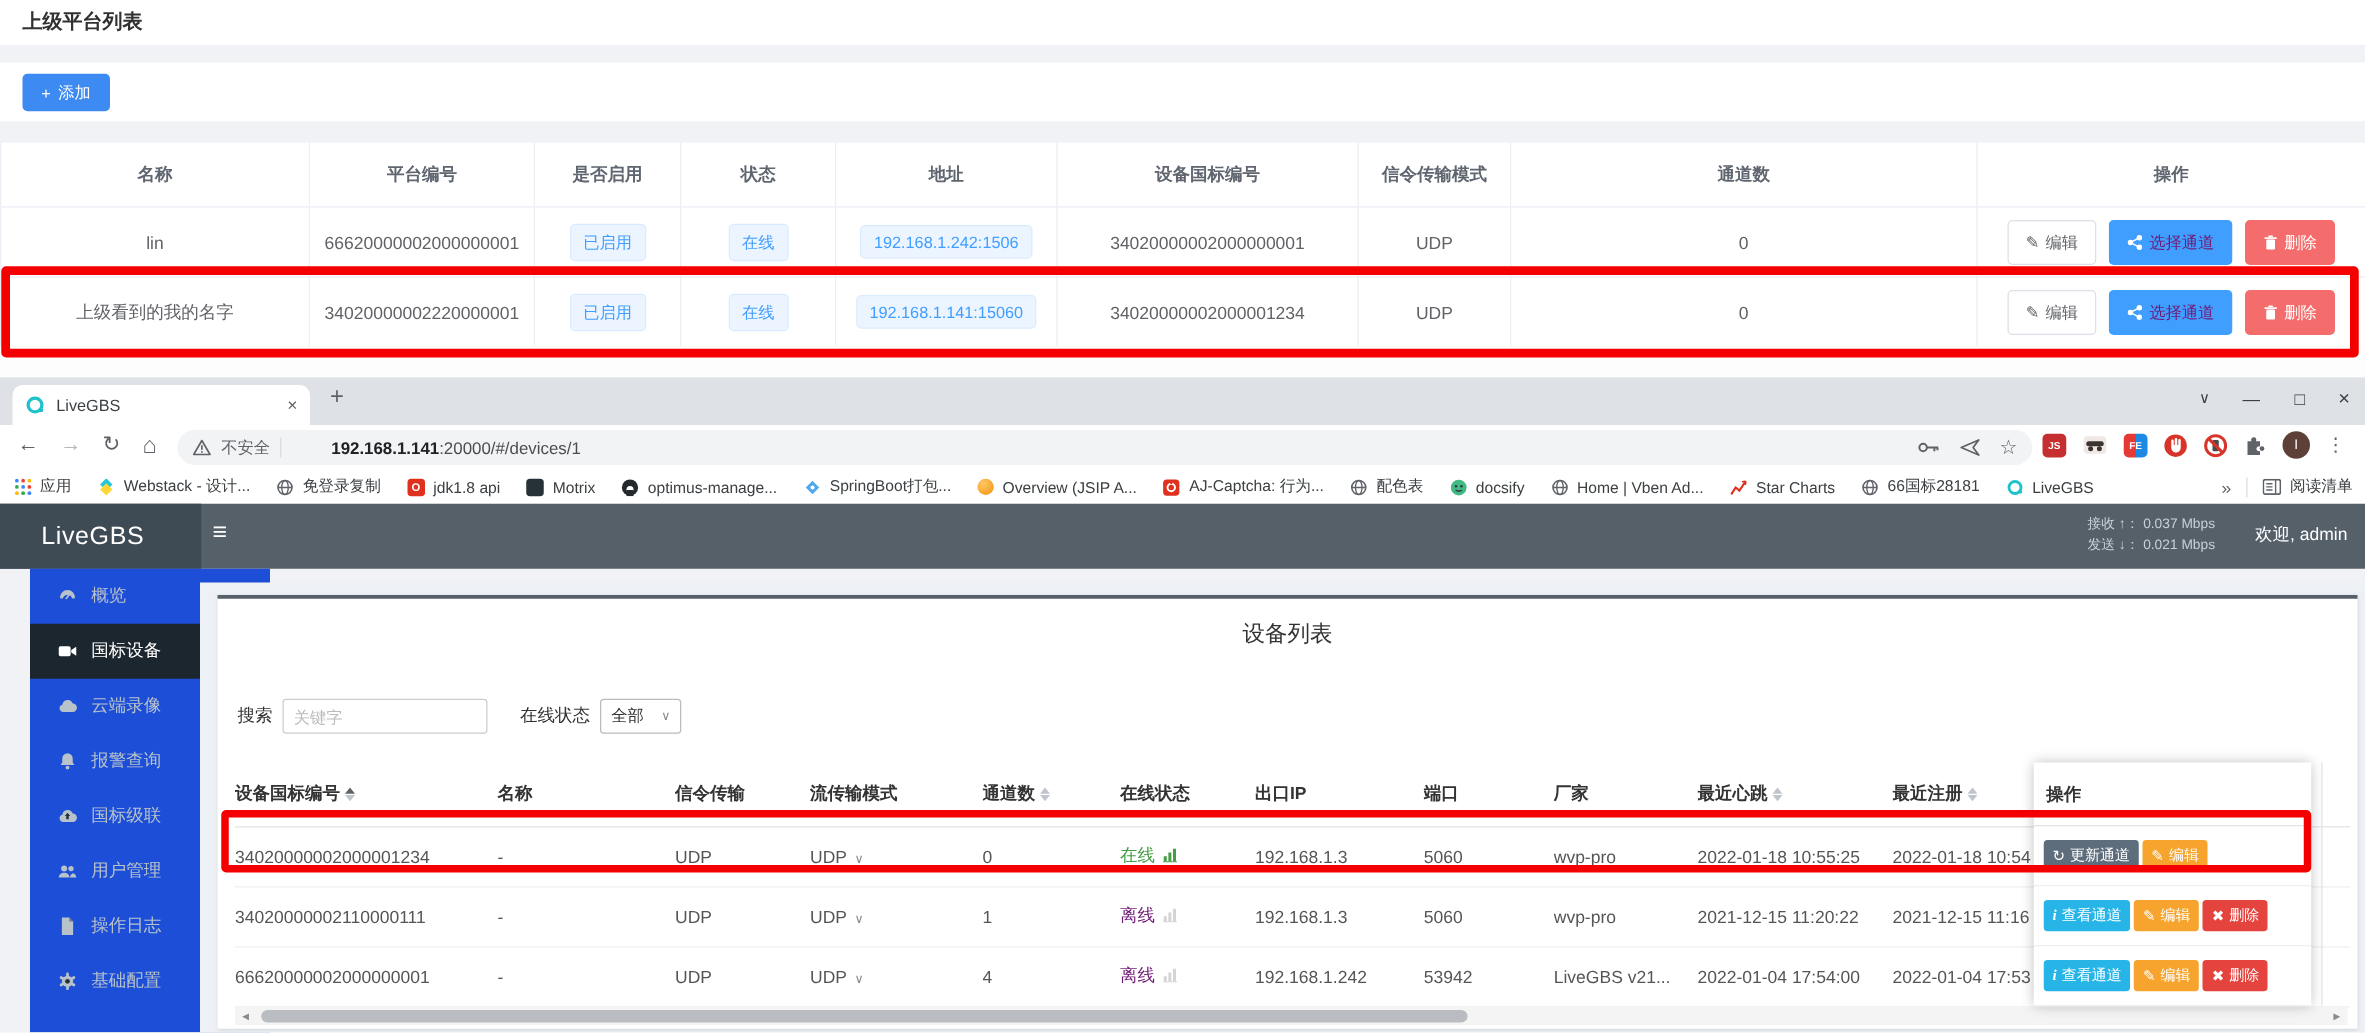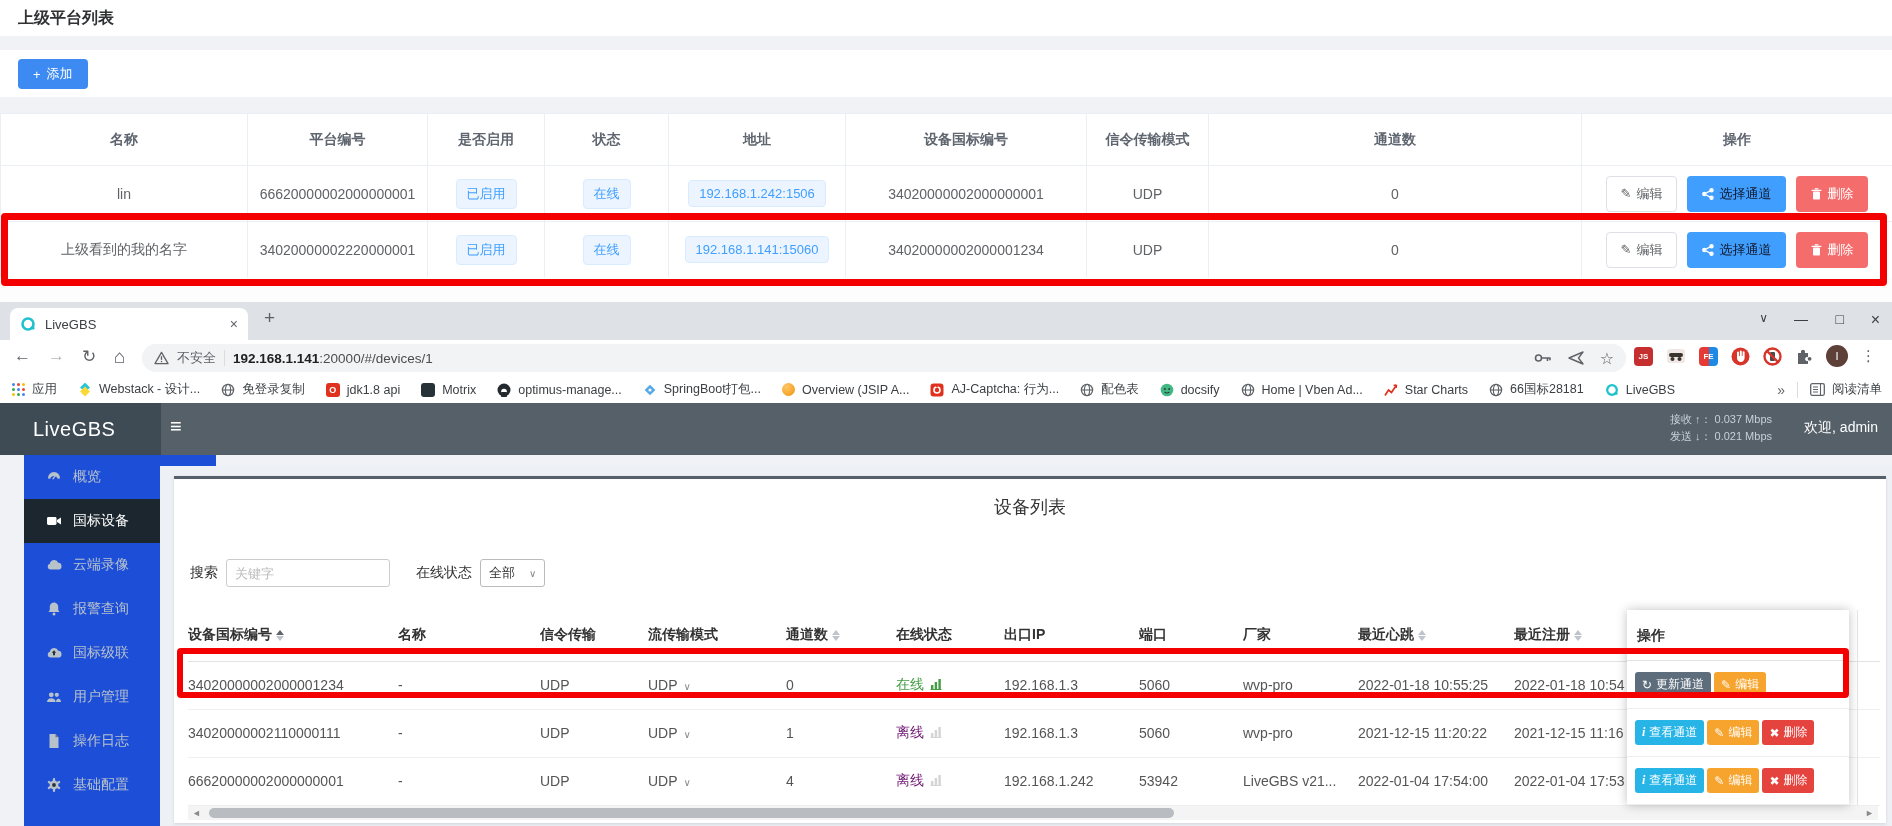--- a/index.html
+++ b/index.html
@@ -16,41 +16,41 @@
   .btn-add { position:absolute; left:18px; top:9px; height:30px; padding:0 15px; background:#3d8af2; color:#fff;
              border:none; border-radius:4px; font-size:13px; display:inline-flex; align-items:center; gap:6px; cursor:pointer; }
   .ptable-wrap { left:0; top:113px; width:1892px; background:#fff; }
   table.ptable { width:1892px; border-collapse:collapse; table-layout:fixed; border:1px solid #ebeef5; }
   table.ptable th { height:52px; font-size:14px; font-weight:600; color:#5f6670; border-right:1px solid #ebeef5; border-bottom:1px solid #ebeef5; text-align:center; background:#fff; }
   table.ptable td { height:56px; font-size:14px; color:#606266; border-right:1px solid #ebeef5; border-bottom:1px solid #ebeef5; text-align:center; background:#fff; }
   .badge { display:inline-block; padding:5px 10px; font-size:13px; color:#409eff; background:#ecf5ff; border:1px solid #d9ecff; border-radius:4px; white-space:nowrap; }
   .pbtns { display:flex; justify-content:center; align-items:center; gap:10px; }
   .pbtn { display:inline-flex; align-items:center; gap:5px; padding:8px 14px; border-radius:4px; font-size:13px; cursor:pointer; border:1px solid transparent; white-space:nowrap; }
   .pbtn-edit { background:#fff; border-color:#dcdfe6; color:#606266; }
-  .pbtn-select { background:#409eff; color:#0f172a; }
+  .pbtn-select { background:#409eff; color:#701a75; }
   .pbtn-del { background:#f56c6c; color:#fff; }
   .below-table { left:0; top:277px; width:1892px; height:25px; background:#fdfdfd; }
 
   
   .hl { border:7px solid #f50000; border-radius:4px; z-index:40; pointer-events:none; }
   .hl1 { left:1px; top:213px; width:1886px; height:73px; }
   .hl2 { left:177px; top:648px; width:1672px; height:50px; border-width:6px; z-index:60; }
 
   
   .tabstrip { left:0; top:302px; width:1892px; height:38px; background:#dee1e6; }
   .tab { position:absolute; left:10px; top:6px; width:238px; height:32px; background:#fff; border-radius:8px 8px 0 0;
          display:flex; align-items:center; padding:0 10px; gap:9px; font-size:13px; color:#3c4043; }
   .tab-close { margin-left:auto; color:#5f6368; font-size:14px; cursor:pointer; }
   .newtab { position:absolute; left:264px; top:5px; font-size:19px; color:#5f6368; cursor:pointer; }
   .winctl { position:absolute; top:9px; color:#3c4043; font-size:14px; cursor:pointer; }
   .toolbar { left:0; top:340px; width:1892px; height:36px; background:#fff; }
   .navic { position:absolute; top:6px; font-size:17px; color:#5f6368; cursor:pointer; }
   .omnibox { position:absolute; left:142px; top:4px; width:1484px; height:28px; background:#f1f3f4; border-radius:14px;
              display:flex; align-items:center; padding:0 12px; gap:8px; font-size:13px; color:#5f6368; }
-  .omni-host { color:#202124; font-weight:bold; font-size:13.5px; }
+  .omni-host { color:#202124; font-weight:bold; font-size:13.5px;margin-left:32px; }
   .omni-path { color:#4a4d51; font-size:13.5px; }
   .omni-div { width:1px; height:16px; background:#dadce0; }
   .omni-right { margin-left:auto; display:flex; align-items:center; gap:16px; }
   .extrow { position:absolute; top:5px; display:flex; align-items:center; gap:13px; }
   .extic { width:19px; height:19px; border-radius:4px; display:inline-flex; align-items:center; justify-content:center;
            font-size:8px; font-weight:bold; color:#fff; }
   .avatar { width:22px; height:22px; border-radius:50%; background:#5d4037; color:#fff; font-size:11px;
             display:inline-flex; align-items:center; justify-content:center; }
   .bookmarks { left:0; top:376px; width:1892px; height:27px; background:#fff; display:flex; align-items:center;
                padding-left:12px; gap:21px; overflow:hidden; }

